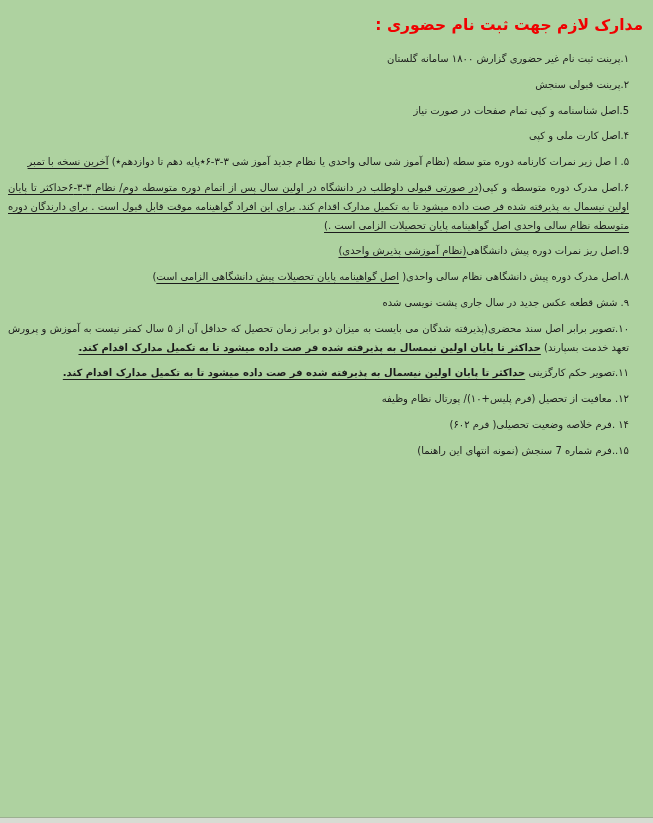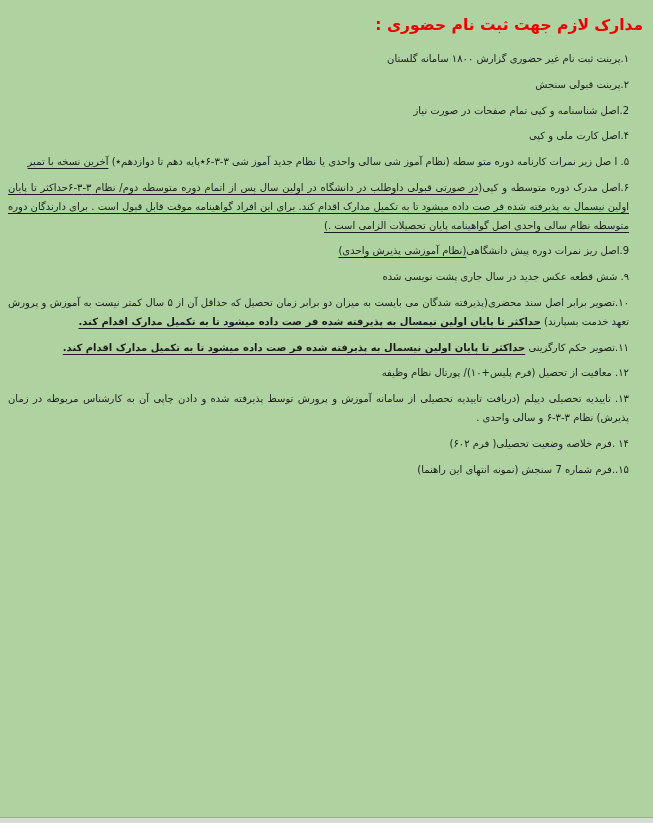--- a/index.html
+++ b/index.html
@@ -58,28 +58,28 @@
 </style>
 </head>
 <body style="background-color: rgb(174, 210, 160);">
 
 <div class="page">
   <h1 class="title" style="color: rgb(240, 0, 0);">مدارک لازم جهت ثبت نام حضوری :</h1>
 
   <div>
       <p class="doc-item" style="color: rgb(28, 28, 28);"><span class="seg plain">۱.پرینت ثبت نام غیر حضوری گزارش ۱۸۰۰ سامانه گلستان</span></p>
       <p class="doc-item" style="color: rgb(28, 28, 28);"><span class="seg plain">۲.پرینت قبولی سنجش</span></p>
-      <p class="doc-item" style="color: rgb(28, 28, 28);"><span class="seg plain">2.اصل شناسنامه و کپی تمام صفحات در صورت نیاز</span></p>
+      <p class="doc-item" style="color: rgb(28, 28, 28);"><span class="seg plain">5.اصل شناسنامه و کپی تمام صفحات در صورت نیاز</span></p>
       <p class="doc-item" style="color: rgb(28, 28, 28);"><span class="seg plain">۴.اصل کارت ملی و کپی</span></p>
       <p class="doc-item" style="color: rgb(28, 28, 28);"><span class="seg plain">۵. ا صل زیر نمرات کارنامه دوره متو سطه (نظام آموز شی  سالی واحدی یا  نظام جدید آموز شی ۳-۳-۶٭پایه دهم تا دوازدهم٭) </span><span class="seg underline">آخرین نسخه با تمبر</span></p>
       <p class="doc-item" style="color: rgb(28, 28, 28);"><span class="seg plain">۶.اصل مدرک دوره متوسطه و کپی(</span><span class="seg underline">در صورتی قبولی داوطلب در دانشگاه در اولین سال پس از اتمام دوره متوسطه دوم/ نظام ۳-۳-۶حداکثر تا پایان اولین نیسمال به پذیرفته شده فر صت داده میشود تا به تکمیل مدارک اقدام کند. برای این افراد گواهینامه موقت قابل قبول است . برای دارندگان دوره متوسطه نظام سالی واحدی اصل گواهینامه پایان تحصیلات الزامی است .)</span></p>
       <p class="doc-item" style="color: rgb(28, 28, 28);"><span class="seg plain">9.اصل ریز نمرات دوره پیش دانشگاهی</span><span class="seg underline">(نظام آموزشی پذیرش واحدی)</span></p>
+      <p class="doc-item" style="color: rgb(28, 28, 28);"><span class="seg plain">۸.اصل مدرک دوره پیش دانشگاهی نظام سالی واحدی( </span><span class="seg underline">اصل گواهینامه پایان تحصیلات پیش دانشگاهی الزامی است</span><span class="seg plain">)</span></p>
       <p class="doc-item" style="color: rgb(28, 28, 28);"><span class="seg plain">۹. شش قطعه عکس جدید در سال جاری پشت نویسی شده</span></p>
       <p class="doc-item" style="color: rgb(28, 28, 28);"><span class="seg plain">۱۰.تصویر برابر اصل سند محضری(پذیرفته شدگان می بایست به میزان دو برابر زمان تحصیل که حداقل آن از ۵ سال کمتر نیست به آموزش و پرورش تعهد خدمت بسپارند) </span><span class="seg bold-underline">حداکثر تا پایان اولین نیمسال به پذیرفته شده فر صت داده میشود تا به تکمیل مدارک اقدام کند.</span></p>
       <p class="doc-item" style="color: rgb(28, 28, 28);"><span class="seg plain">۱۱.تصویر حکم کارگزینی </span><span class="seg bold-underline">حداکثر تا پایان اولین نیسمال به پذیرفته شده فر صت داده میشود تا به تکمیل مدارک اقدام کند.</span></p>
       <p class="doc-item" style="color: rgb(28, 28, 28);"><span class="seg plain">۱۲. معافیت از تحصیل (فرم پلیس+۱۰)/ پورتال نظام وظیفه</span></p>
-      <p class="doc-item" style="color: rgb(28, 28, 28);"><span class="seg plain">۱۳. تاییدیه تحصیلی دیپلم (دریافت تاییدیه تحصیلی از سامانه آموزش و پرورش توسط پذیرفته شده و دادن چاپی آن به کارشناس مربوطه در زمان پذیرش) نظام ۳-۳-۶ و سالی واحدی .</span></p>
       <p class="doc-item" style="color: rgb(28, 28, 28);"><span class="seg plain">۱۴ .فرم خلاصه وضعیت تحصیلی( فرم ۶۰۲)</span></p>
       <p class="doc-item" style="color: rgb(28, 28, 28);"><span class="seg plain">۱۵..فرم شماره 7 سنجش (نمونه انتهای این راهنما)</span></p>
     </div>
 </div>
 
 <div class="bottom-strip" style="background-color: rgb(215, 220, 211);"></div>
 
 </body></html>

